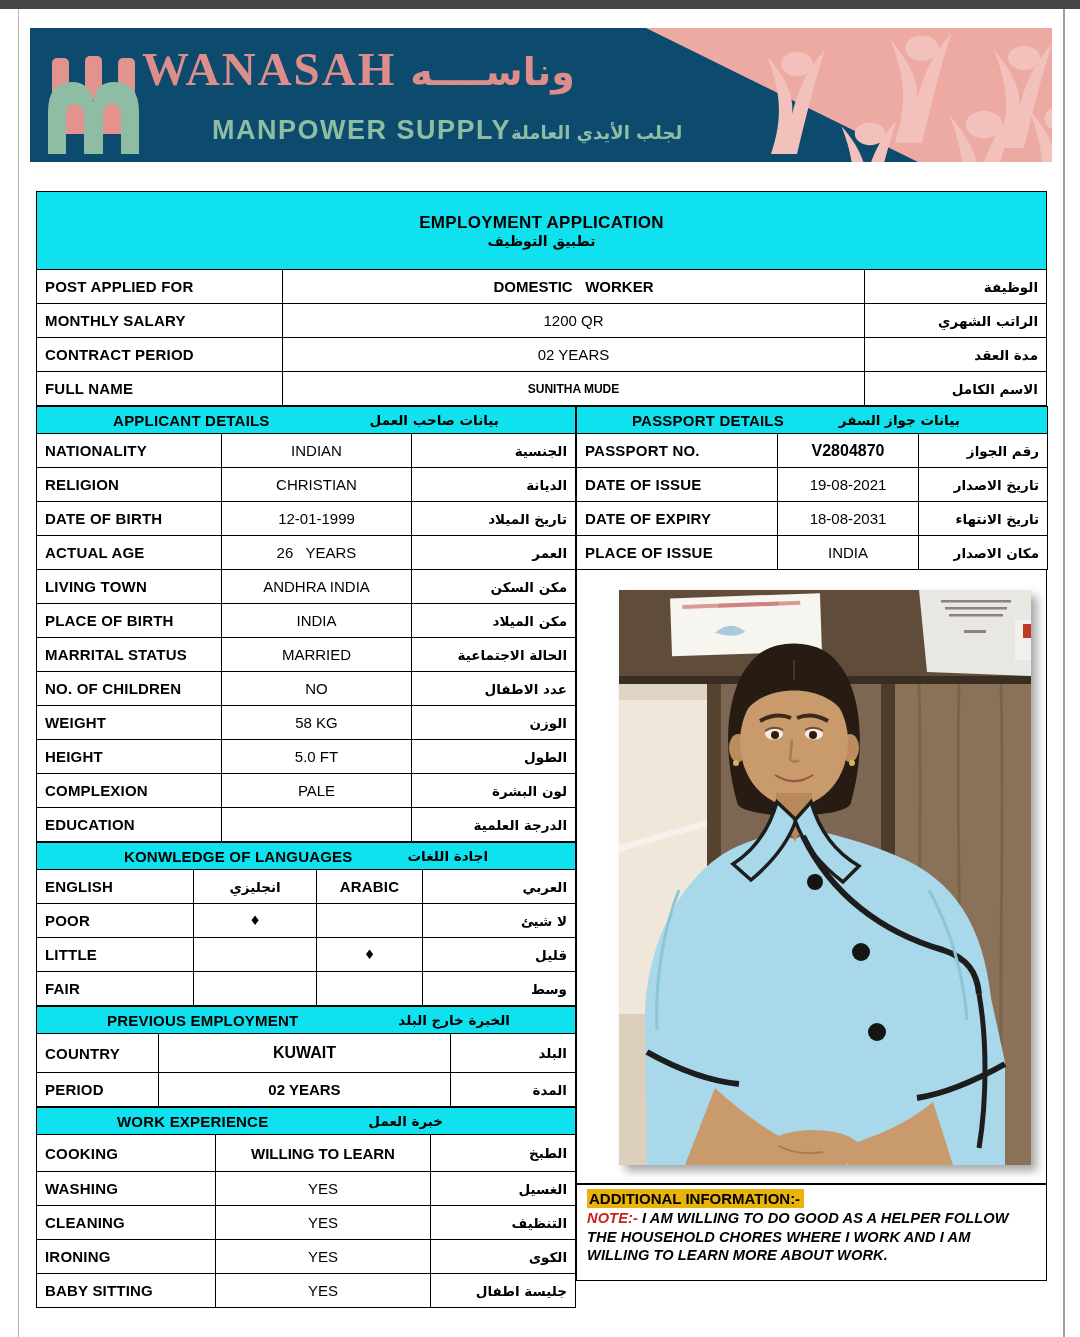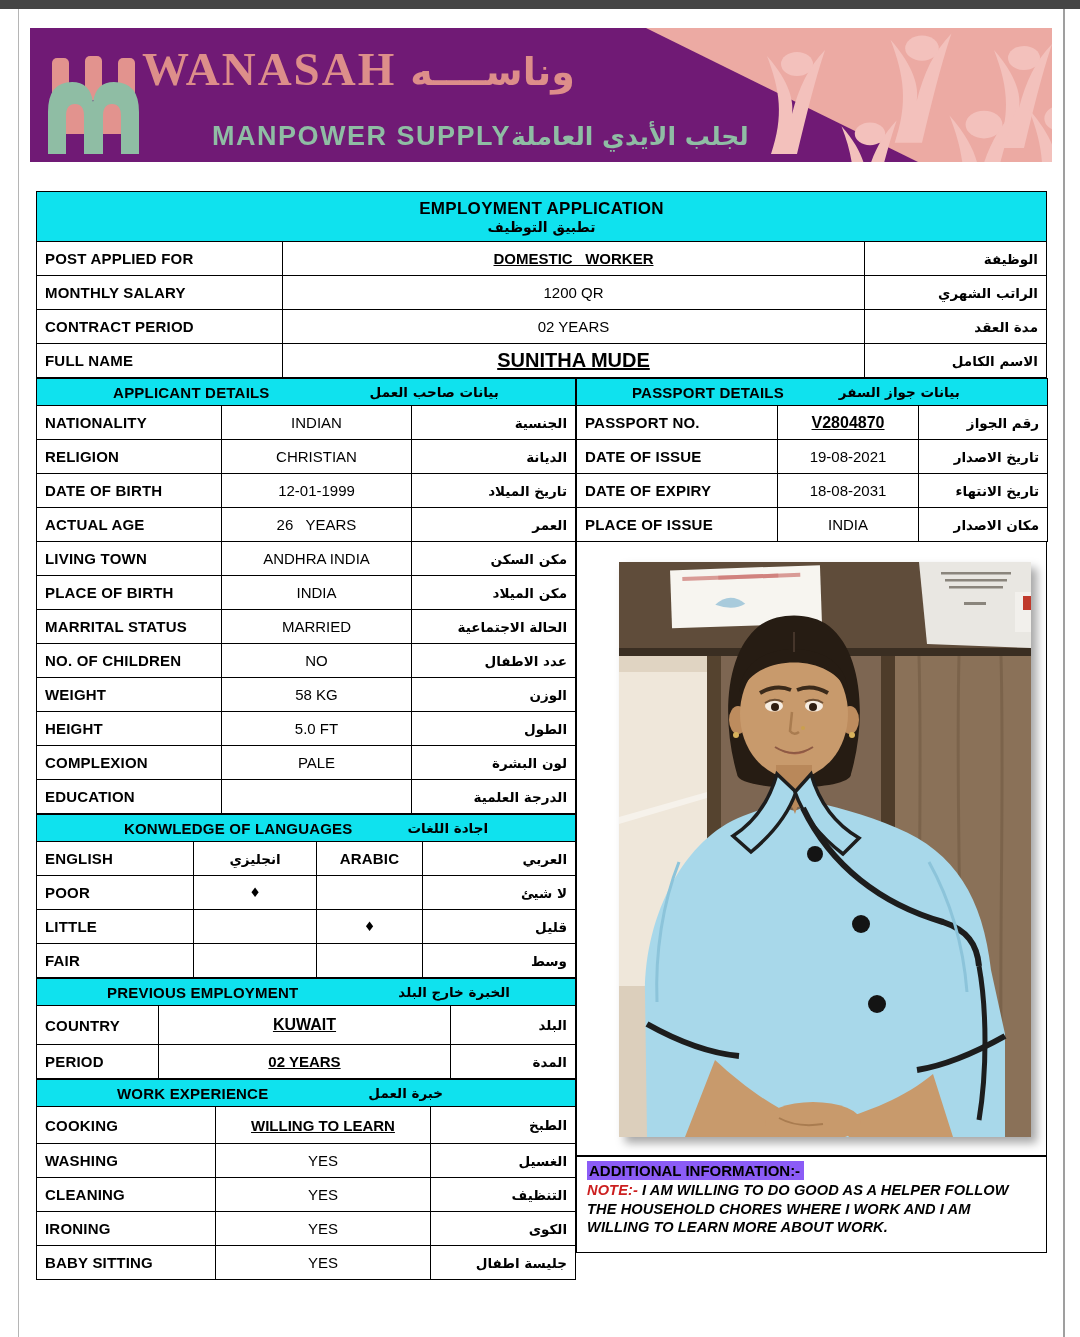--- a/index.html
+++ b/index.html
@@ -3,59 +3,59 @@
 <meta charset="utf-8">
 <style>
   html,body{margin:0;padding:0;background:#fff;}
   .page{position:relative;width:1080px;height:1337px;background:#fff;overflow:hidden;
         font-family:"Liberation Sans",sans-serif;color:#000;}
   .top-strip{position:absolute;top:0;left:0;width:1080px;height:9px;background:#454545;}
   .edge-left{position:absolute;left:18px;top:9px;bottom:0;width:1px;background:#b5b5b5;}
   .edge-right{position:absolute;right:15px;top:9px;bottom:0;width:2px;background:#9f9f9f;}
 
   
-  .banner{position:absolute;left:30px;top:28px;width:1022px;height:134px;background:#701a75;overflow:hidden;}
+  .banner{position:absolute;left:30px;top:28px;width:1022px;height:134px;background:#0c4a6e;overflow:hidden;}
   .banner-deco{position:absolute;right:0;top:0;}
   .logo{position:absolute;left:16px;top:28px;}
   .brand-block{position:absolute;left:112px;top:14px;width:900px;}
   .brand-line{display:flex;align-items:baseline;gap:14px;}
   .brand-en{font-family:"Liberation Serif",serif;font-weight:bold;font-size:47px;letter-spacing:2px;color:#dd8e8a;}
   .brand-ar{font-family:"DejaVu Sans",sans-serif;font-weight:bold;font-size:38px;color:#dd8e8a;line-height:1;}
   .sub-line{display:flex;align-items:baseline;margin-top:2px;padding-left:70px;}
   .sub-en{font-weight:bold;font-size:27px;letter-spacing:1.5px;color:#8fbda4;}
-  .sub-ar{font-family:"DejaVu Sans",sans-serif;font-weight:bold;font-size:25px;color:#8fbda4;margin-top:24px;}
+  .sub-ar{font-family:"DejaVu Sans",sans-serif;font-weight:bold;font-size:18px;color:#8fbda4;margin-top:24px;}
 
   
   .content{position:absolute;left:36px;top:191px;width:1010px;}
   table{border-collapse:collapse;table-layout:fixed;}
   td{border:1px solid #000;padding:0 8px;font-size:15px;overflow:hidden;}
   .lbl{font-weight:bold;text-align:left;letter-spacing:0.2px;}
   .val{text-align:center;white-space:pre-wrap;}
-  .v-bold{font-weight:bold;text-decoration:underline;}
+  .v-bold{font-weight:bold;}
   .ar{font-family:"DejaVu Sans",sans-serif;font-weight:bold;font-size:13.5px;direction:rtl;text-align:right;}
   .mark{text-align:center;font-family:"DejaVu Sans",sans-serif;font-size:13px;}
   tr.r td{height:33px;}
   tr.r-tall td{height:38px;}
   tr.r-med td{height:36px;}
   .cyan{background:#0fe2ee;}
-  .main-head td{height:45px;text-align:center;padding:2px;}
+  .main-head td{height:45px;text-align:center;padding:16px;}
   .main-head .en{font-weight:bold;font-size:17px;letter-spacing:0.3px;}
   .main-head .arx{font-family:"DejaVu Sans",sans-serif;font-weight:bold;font-size:14px;direction:rtl;}
   .sec-head td{height:26px;padding:0;}
   .sec-flex{display:flex;align-items:center;justify-content:center;gap:100px;}
   .sec-en{font-weight:bold;font-size:15px;letter-spacing:0.2px;}
   .sec-ar{font-family:"DejaVu Sans",sans-serif;font-weight:bold;font-size:13.5px;direction:rtl;}
   .cols{display:flex;align-items:flex-start;}
 
   
   .photo-box{width:469px;height:613px;border:1px solid #000;border-top:none;position:relative;}
   .photo{position:absolute;left:42px;top:20px;width:412px;height:575px;
          box-shadow:6px 6px 9px rgba(0,0,0,0.35);}
   .addl-box{width:449px;height:87px;border:1px solid #000;padding:4px 10px 4px 10px;}
-  .addl-title{display:inline-block;background:#8b5cf6;font-weight:bold;font-size:15px;padding:1px 4px 1px 2px;}
+  .addl-title{display:inline-block;background:#eab308;font-weight:bold;font-size:15px;padding:1px 4px 1px 2px;}
   .addl-note{margin:1px 0 0 0;font-size:14.6px;font-weight:bold;font-style:italic;line-height:1.28;letter-spacing:0.1px;}
   .note-red{color:#cc1f1f;}
 </style>
 </head>
 <body>
 
 <div class="page">
   <div class="top-strip"></div>
   <div class="edge-left"></div>
   <div class="edge-right"></div>
@@ -125,21 +125,21 @@
         <td class="val">1200 QR</td>
         <td class="ar">الراتب الشهري</td>
       </tr>
       <tr class="r">
         <td class="lbl">CONTRACT PERIOD</td>
         <td class="val">02 YEARS</td>
         <td class="ar">مدة العقد</td>
       </tr>
       <tr class="r">
         <td class="lbl">FULL NAME</td>
-        <td class="val v-bold" style="font-size:20px;">SUNITHA MUDE</td>
+        <td class="val v-bold" style="font-size:12px;">SUNITHA MUDE</td>
         <td class="ar">الاسم الكامل</td>
       </tr>
     </tbody>
       </table>
 
     <div class="cols">
 
       <div>
 
         <table style="width:539px;">

